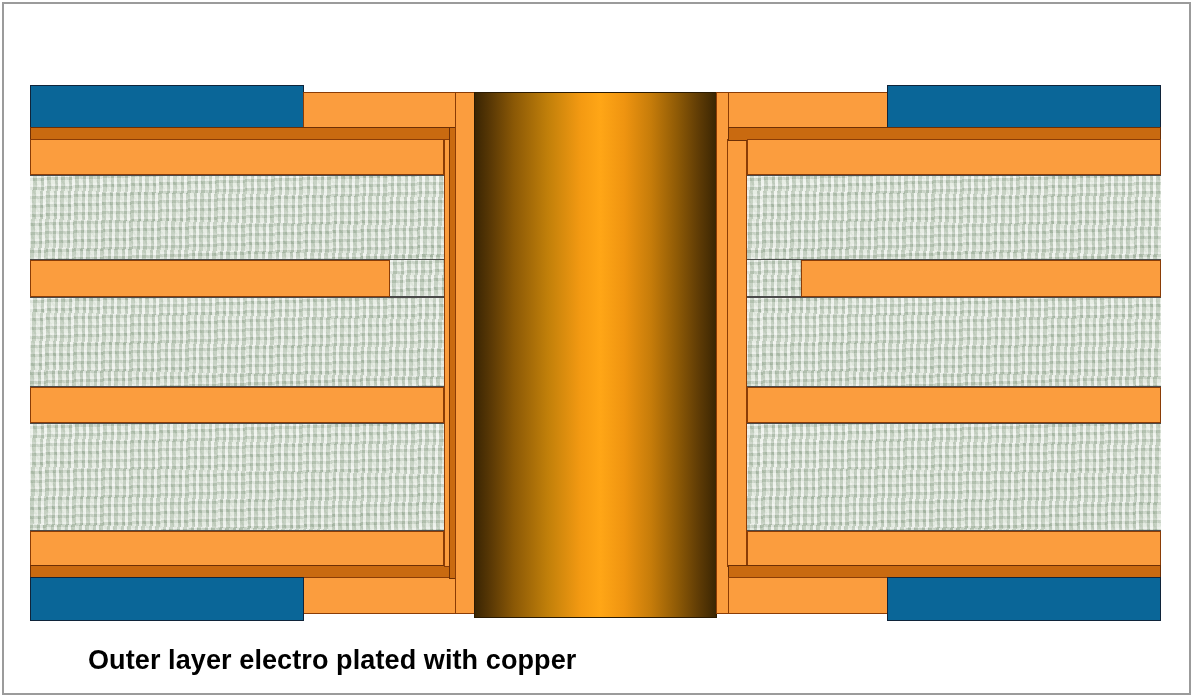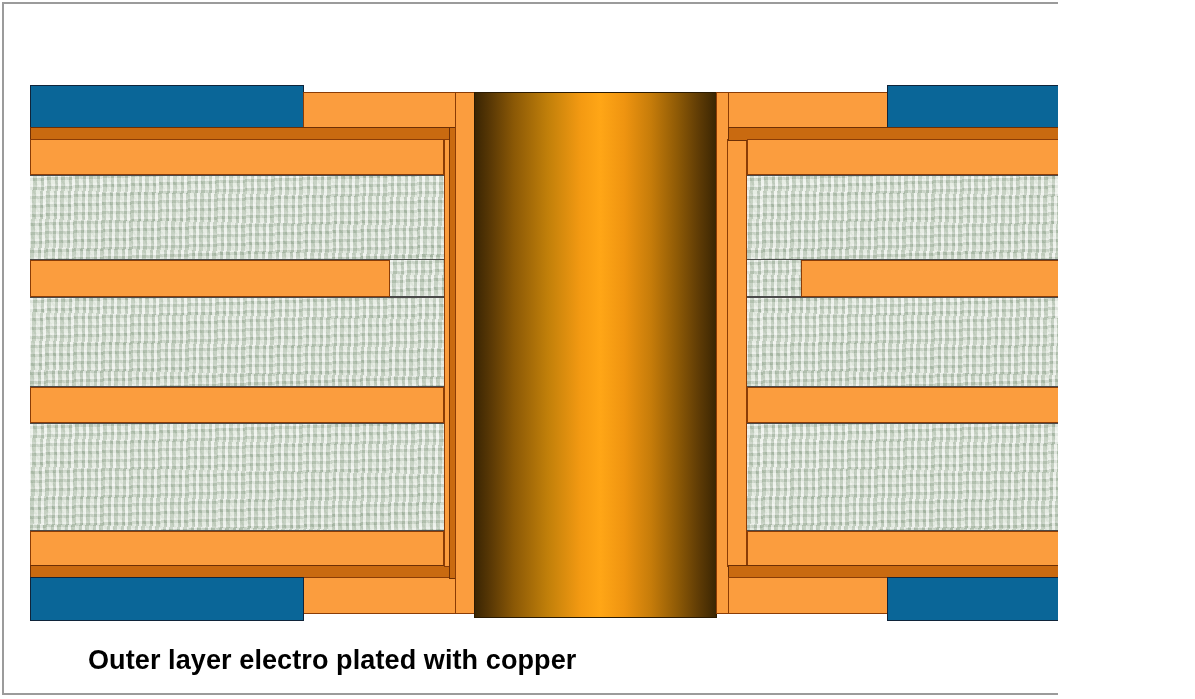--- a/index.html
+++ b/index.html
@@ -4,21 +4,21 @@
 <title>PCB Cross Section</title>
 <style>
   html,body{margin:0;padding:0;background:#ffffff;}
   body{
     font-family:"Liberation Sans", sans-serif;
     -webkit-font-smoothing:antialiased;
   }
 
   #stage{
     position:relative;
-    width:1058px;
+    width:1195px;
     height:699px;
     background:#ffffff;
     overflow:hidden;
   }
 
   
   #frame{
     position:absolute;
     left:2px; top:2px;
     width:1189px; height:693px;

